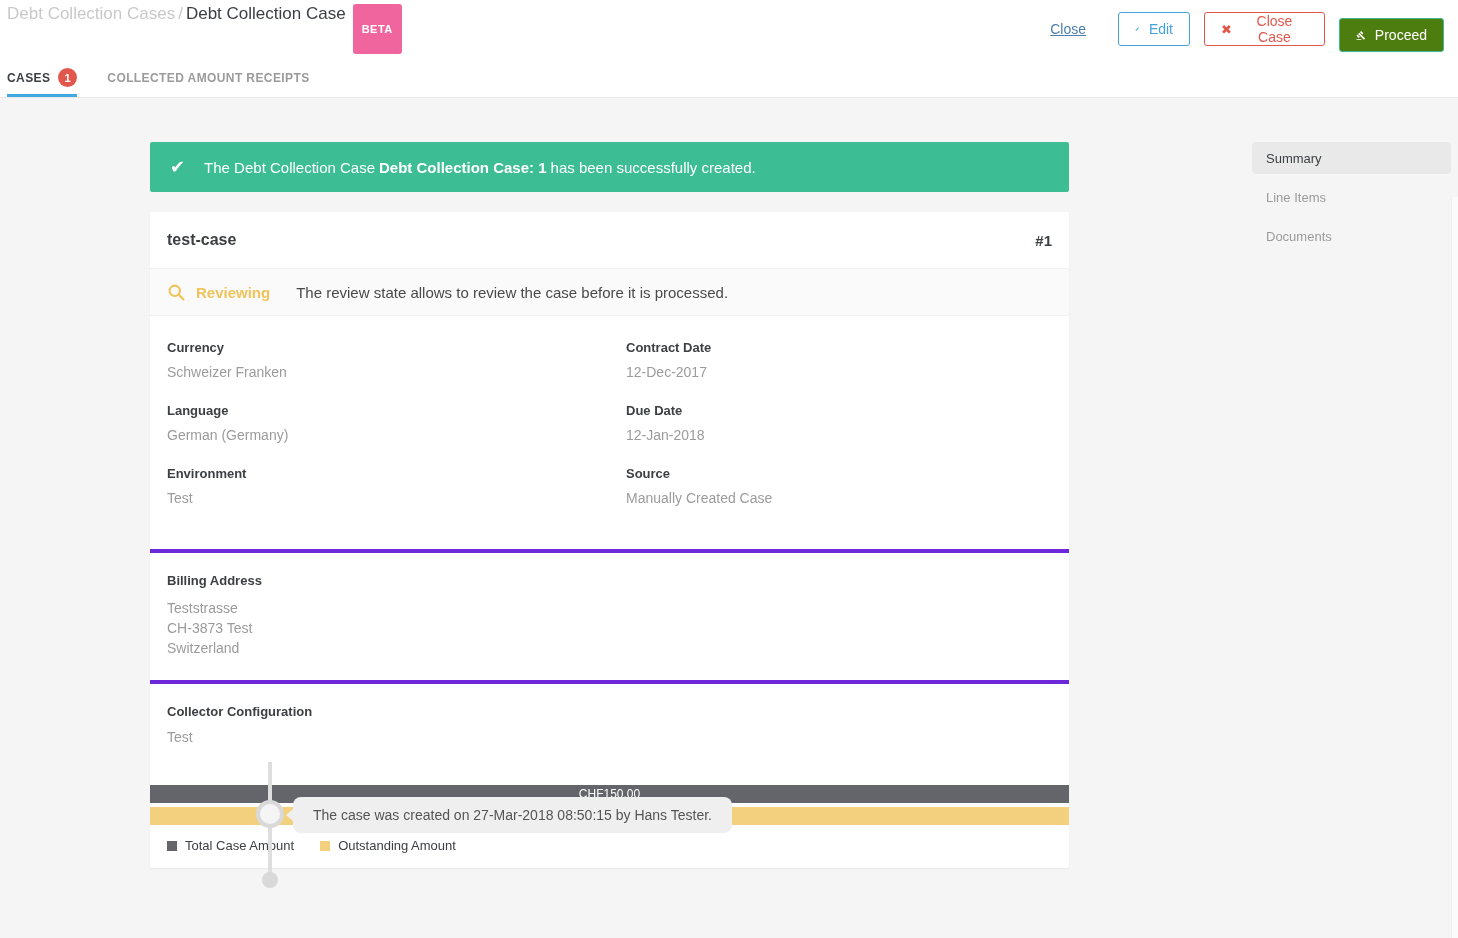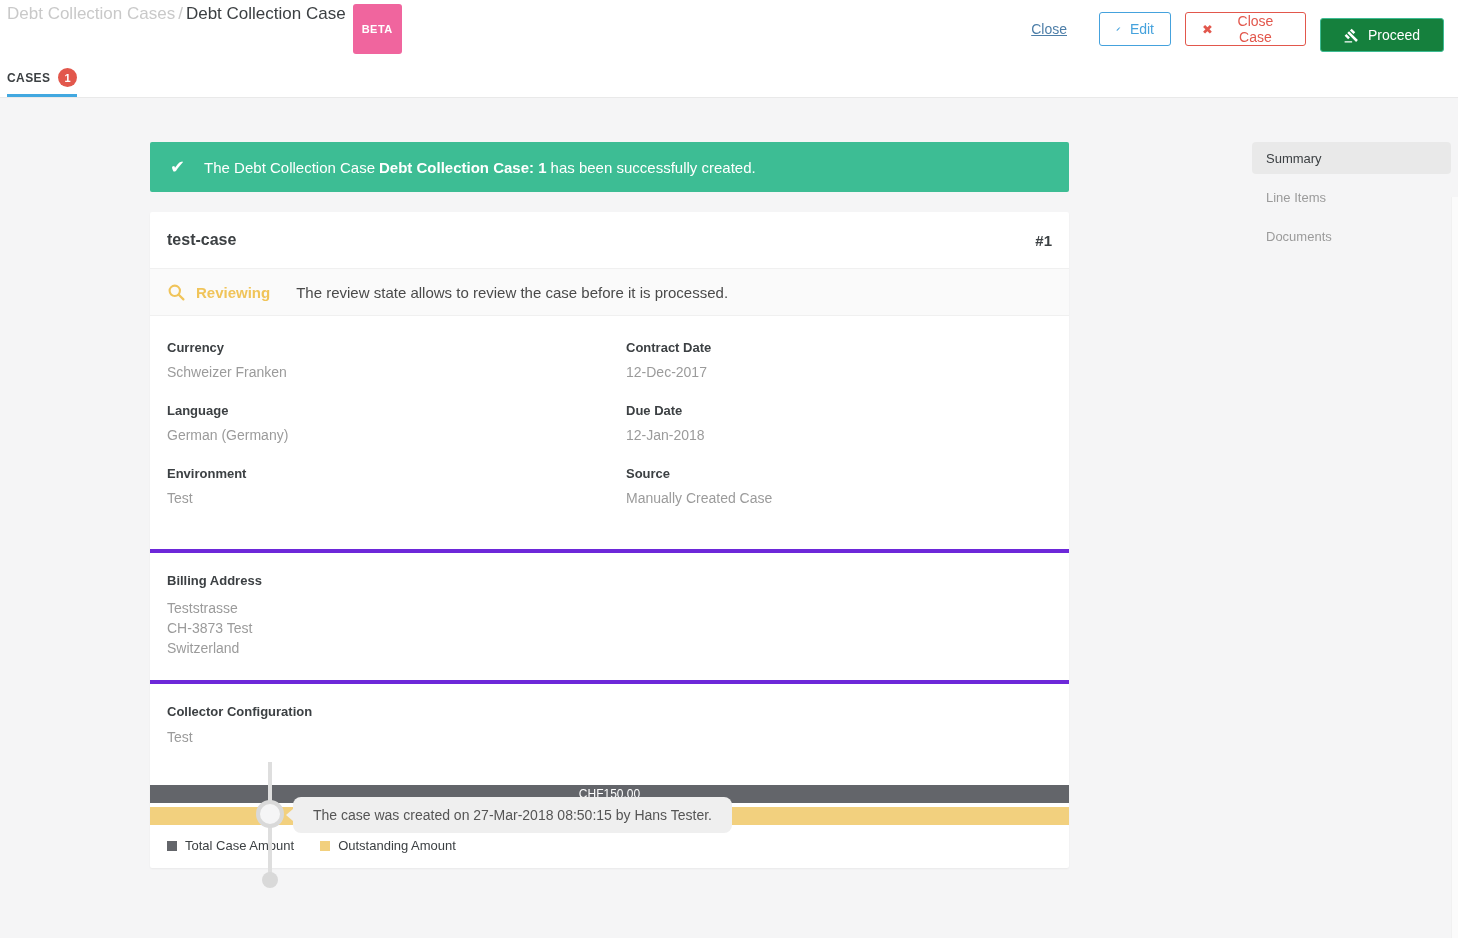--- a/index.html
+++ b/index.html
@@ -13,21 +13,21 @@
   .breadcrumb .current { color:#3c4043; }
   .beta-badge { background:#f0659e; color:#fff; font-size:11px; font-weight:bold;
     letter-spacing:.5px; padding:19px 9px; border-radius:3px; margin-left:4px; }
   .header-actions { display:flex; align-items:center; gap:14px; }
   .close-link { font-size:14px; color:#4d7ea8; text-decoration:underline; cursor:pointer; margin-right:18px; }
   .btn { display:inline-flex; align-items:center; justify-content:center; gap:9px;
     height:34px; border-radius:3px; font-size:14px; padding:0 16px; cursor:pointer;
     background:#fff; border:1px solid transparent; }
   .btn-edit { border-color:#45a2dd; color:#45a2dd; width:72px; }
   .btn-close-case { border-color:#e2574c; color:#e2574c; width:121px; }
-  .btn-proceed { background:#15803d; color:#fff; border-color:#3dbc93; width:124px;margin-top:12px; }
+  .btn-proceed { background:#4d7c0f; color:#fff; border-color:#3dbc93; width:105px;margin-top:12px; }
   .x-glyph { font-size:13px; }
 
   
   .tab-bar { height:40px; background:#fff; border-bottom:1px solid #e9e9e9;
     display:flex; align-items:stretch; padding-left:7px; }
   .tab { display:flex; align-items:center; gap:8px; font-size:12px; font-weight:bold;
     letter-spacing:.4px; color:#9b9b9b; cursor:pointer; position:relative; margin-right:30px; }
   .tab.active { color:#3c4043; }
   .tab.active .tab-underline { position:absolute; left:0; right:0; bottom:0; height:3px; background:#42a8e0; }
   .count-badge { background:#e2574c; color:#fff; width:19px; height:19px; border-radius:50%;
@@ -123,20 +123,23 @@
     </button>
   </div>
 </div>
 
 <div class="tab-bar">
   <div class="tab active">
     <span>CASES</span>
     <span class="count-badge">1</span>
     <span class="tab-underline"></span>
   </div>
+  <div class="tab">
+    <span>COLLECTED AMOUNT RECEIPTS</span>
+  </div>
 </div>
 
 <div class="content">
 
   <div class="main-col">
 
     <div class="banner">
       <span class="check-icon">✔</span>
       <span>The Debt Collection Case</span>
       <b>Debt Collection Case: 1</b>

